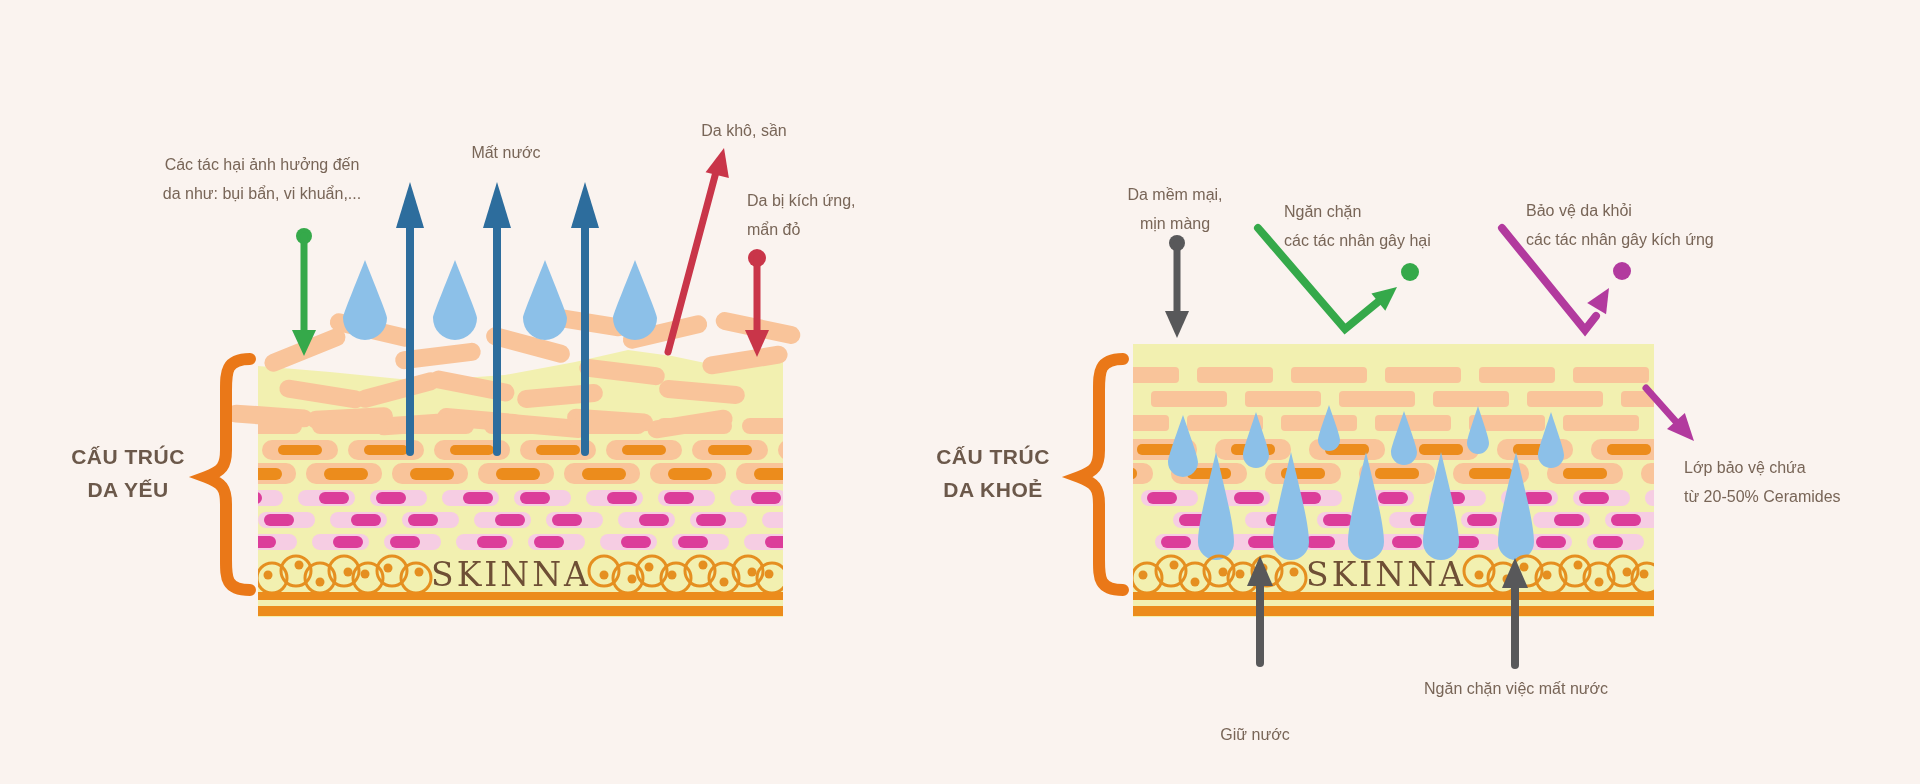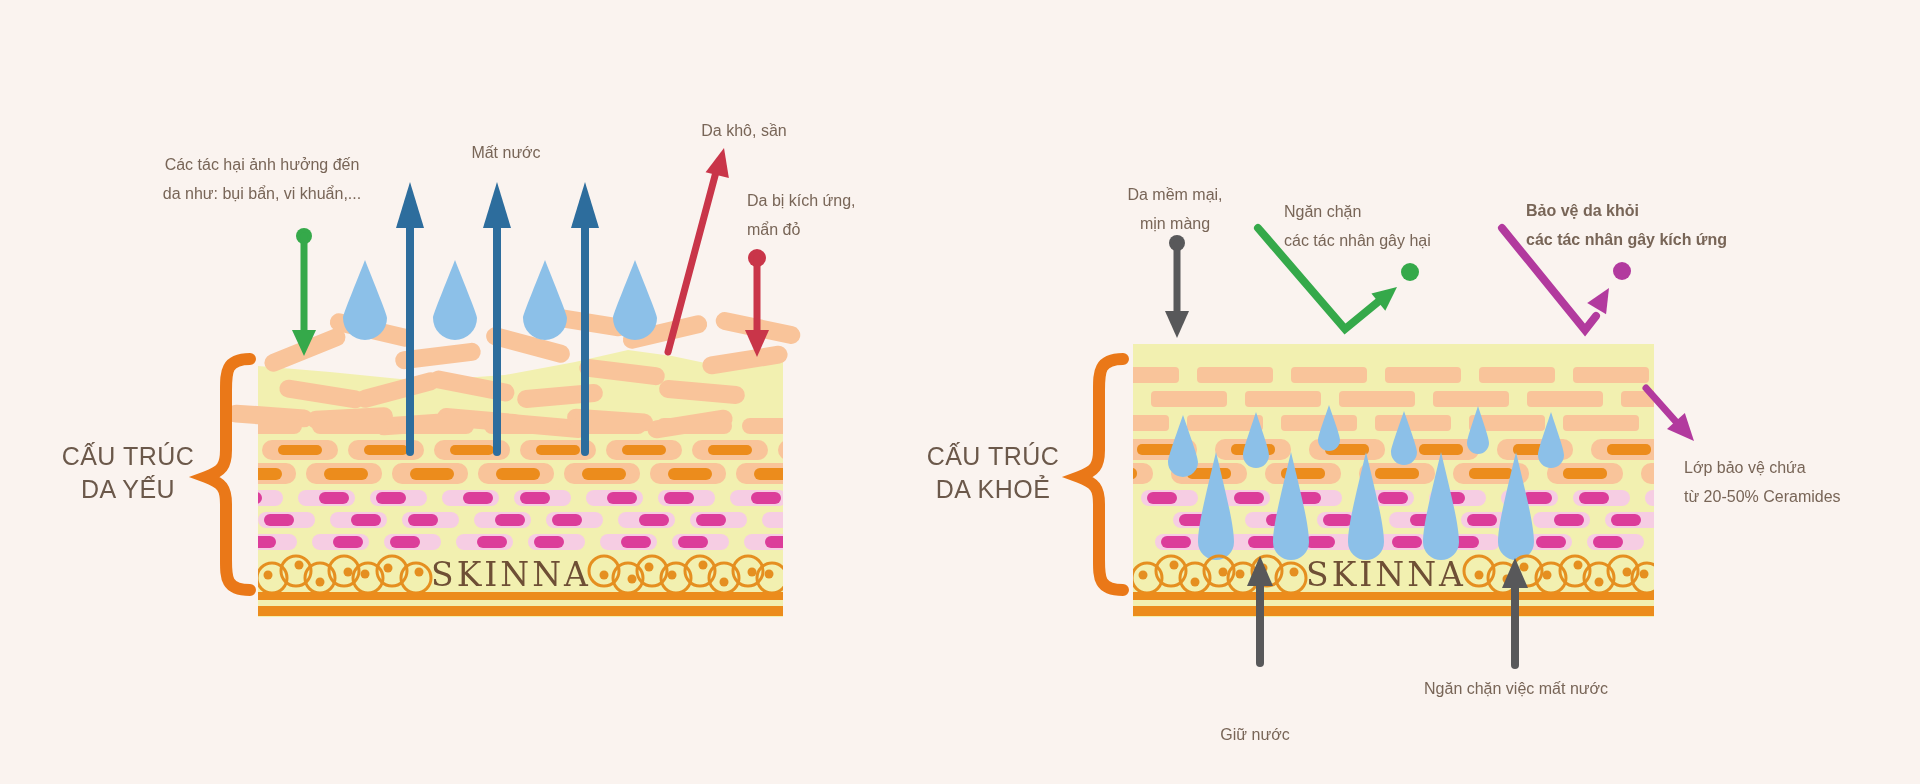--- a/index.html
+++ b/index.html
@@ -1,21 +1,21 @@
 <!DOCTYPE html>
 <html style="--bg: #faf3ef; --text_brown: #786557; --title_brown: #6b584a; --brace_orange: #ea7818; --skin_bg: #f2f0b0; --peach: #f9c49a; --orange_bar: #ec8c1c; --pink_light: #f6cde3; --magenta: #dc3d9a; --cell_ring: #e58f20; --brand_brown: #6e4f35; --blue_arrow: #2d6d9d; --drop_blue: #8cc0e8; --green: #35a94a; --red: #c93549; --gray: #58585a; --purple: #b23a9e;"><head>
 <meta charset="utf-8">
 <style>
   html,body{margin:0;padding:0;background:#faf3ef;}
   .stage{position:relative;width:1920px;height:784px;background:var(--bg,#faf3ef);overflow:hidden;
          font-family:"Liberation Sans",sans-serif;}
   svg{position:absolute;left:0;top:0;}
   .lbl{position:absolute;font-size:16px;line-height:29px;color:var(--text_brown,#786557);white-space:nowrap;}
   .ctr{transform:translateX(-50%);text-align:center;}
-  .ttl{font-size:25px;line-height:33px;font-weight:normal;color:var(--title_brown,#6b584a);letter-spacing:0.5px;}
+  .ttl{font-size:21px;line-height:33px;font-weight:bold;color:var(--title_brown,#6b584a);letter-spacing:0.5px;}
   .brand-text{font-family:"DejaVu Serif",serif;font-size:33px;letter-spacing:3px;fill:var(--brand_brown,#6e4f35);}
 </style>
 </head>
 <body>
 
 <div class="stage">
   <svg width="1920" height="784" viewBox="0 0 1920 784">
     <defs id="defs">
         <clipPath id="clipL">
           <rect x="258" y="400" width="525" height="217"></rect>
@@ -392,21 +392,21 @@
   </div>
 
   <div class="lbl ctr" style="left:1175px;top:180px;">
     <div>Da mềm mại,</div>
     <div>mịn màng</div>
   </div>
   <div class="lbl" style="left:1284px;top:197px;">
     <div>Ngăn chặn</div>
     <div>các tác nhân gây hại</div>
   </div>
-  <div class="lbl" style="left:1526px;top:196px;font-weight:bold;">
+  <div class="lbl" style="left:1526px;top:196px;">
     <div>Bảo vệ da khỏi</div>
     <div>các tác nhân gây kích ứng</div>
   </div>
   <div class="lbl" style="left:1684px;top:453px;">
     <div>Lớp bảo vệ chứa</div>
     <div>từ 20-50% Ceramides</div>
   </div>
   <div class="lbl ctr" style="left:1255px;top:676px;margin-top:44px;">Giữ nước</div>
   <div class="lbl ctr" style="left:1516px;top:674px;">Ngăn chặn việc mất nước</div>
   <div class="lbl ttl ctr" style="left:993px;top:440px;">

